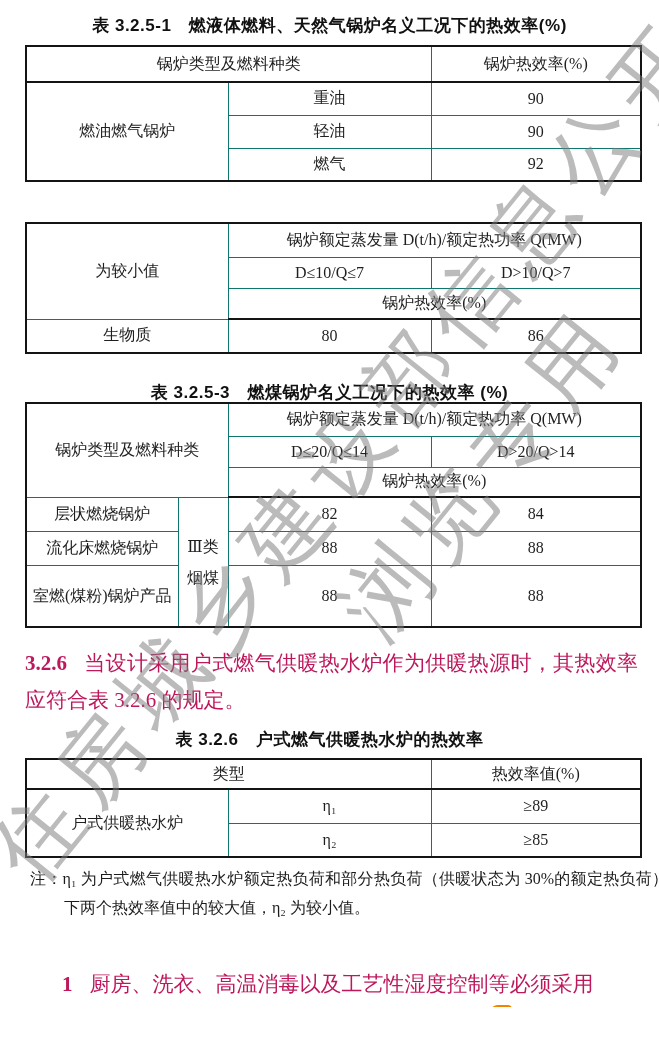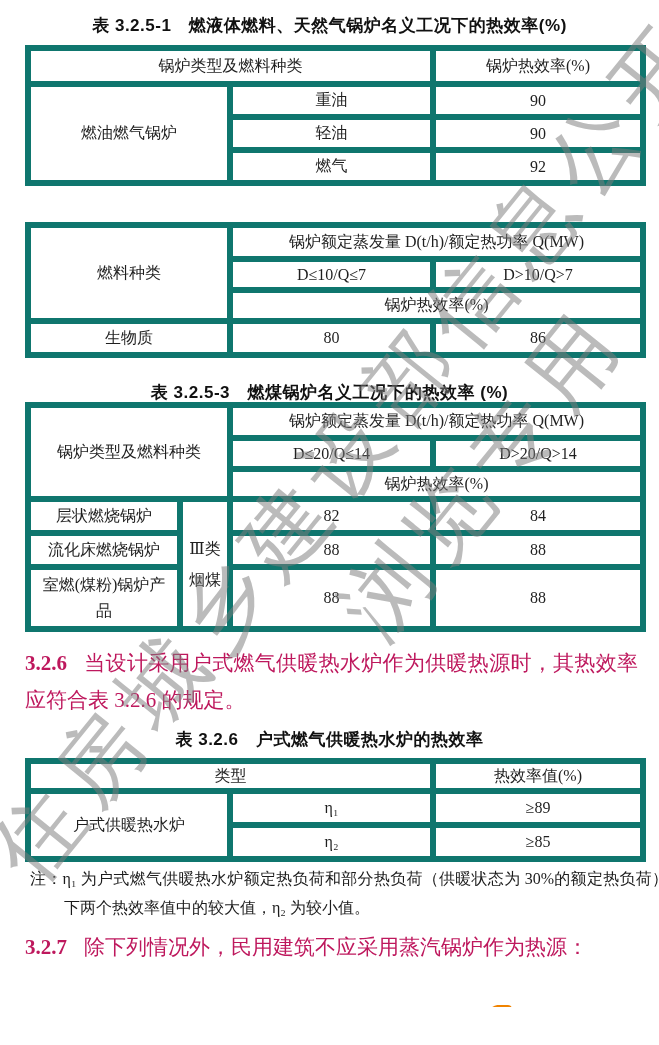--- a/index.html
+++ b/index.html
@@ -25,21 +25,21 @@
     font-size:16px; line-height:29px; color:#1c1c1c;
     padding-left:34px; text-indent:-34px; text-align:justify;
   }
   
   table.grid {
     position:absolute; left:25px; width:615px;
     border-collapse:collapse; table-layout:fixed;
     border:2px solid #141414;
   }
   table.grid td {
-    border:6px solid #0f766e; text-align:center; vertical-align:middle;
+    border:1px solid #0f766e; text-align:center; vertical-align:middle;
     font-size:16px; padding:0 4px; color:#1f1f1f; overflow:hidden;
   }
   tr.hsep td { border-bottom:2px solid #141414; }
   td.val { color:#3d3d3d; }
   td.coal { padding:0 2px; line-height:31px; }
   
   .wm {
     position:absolute; white-space:nowrap; text-align:center;
     font-family:"Liberation Sans","DejaVu Sans",sans-serif;
     color:rgba(125,125,125,0.52); z-index:20; pointer-events:none;
@@ -98,21 +98,21 @@
     </table>
 
   <table class="grid" style="top:222px;">
     <colgroup>
         <col style="width:202px">
         <col style="width:203px">
         <col style="width:210px">
       </colgroup>
     <tbody>
         <tr style="height:34px;">
-      <td rowspan="3">燃料种类</td>
+      <td rowspan="3">为较小值</td>
       <td colspan="2">锅炉额定蒸发量 D(t/h)/额定热功率 Q(MW)</td>
     </tr>
     <tr style="height:31px;">
       <td>D≤10/Q≤7</td>
       <td>D&gt;10/Q&gt;7</td>
     </tr>
     <tr class="hsep" style="height:31px;">
       <td colspan="2">锅炉热效率(%)</td>
     </tr>
     <tr style="height:34px;">
@@ -187,22 +187,22 @@
       <td>η₂</td>
       <td class="val">≥85</td>
     </tr>
   </tbody>
     </table>
 
   <p class="note" style="margin:0;">
     <span>注：</span><span>η₁ 为户式燃气供暖热水炉额定热负荷和部分热负荷（供暖状态为 30%的额定热负荷）下两个热效率值中的较大值，η₂ 为较小值。</span>
   </p>
 
-  <p class="para" style="top:929px; margin:0;">
-    <span class="pnum">3.2.7</span><span>除下列情况外，民用建筑不应采用蒸汽锅炉作为热源：</span>
+  <p class="para" style="top:966px; padding-left:37px; width:576px; margin:0;">
+    <span class="pnum">1</span><span>厨房、洗衣、高温消毒以及工艺性湿度控制等必须采用</span>
   </p>
 
   <div class="footer">
     <svg width="57" height="30" viewBox="0 0 57 30">
       <path d="M7 7 A 20 20 0 0 1 29 2" fill="none" stroke="#f08300" stroke-width="2.6" stroke-linecap="round"></path>
       <path d="M12 10 A 13 13 0 0 1 27 6" fill="none" stroke="#f08300" stroke-width="2.2" stroke-linecap="round"></path>
       <path d="M15 6 A 12.5 12.5 0 1 0 15 29" fill="none" stroke="#1d3092" stroke-width="4.6" stroke-linecap="round"></path>
       <text x="12" y="24" font-family="Liberation Sans, sans-serif" font-style="italic" font-weight="bold" font-size="16" fill="#1d3092">DHA</text>
     </svg>
     <span class="org">中国城镇供热协会</span>

